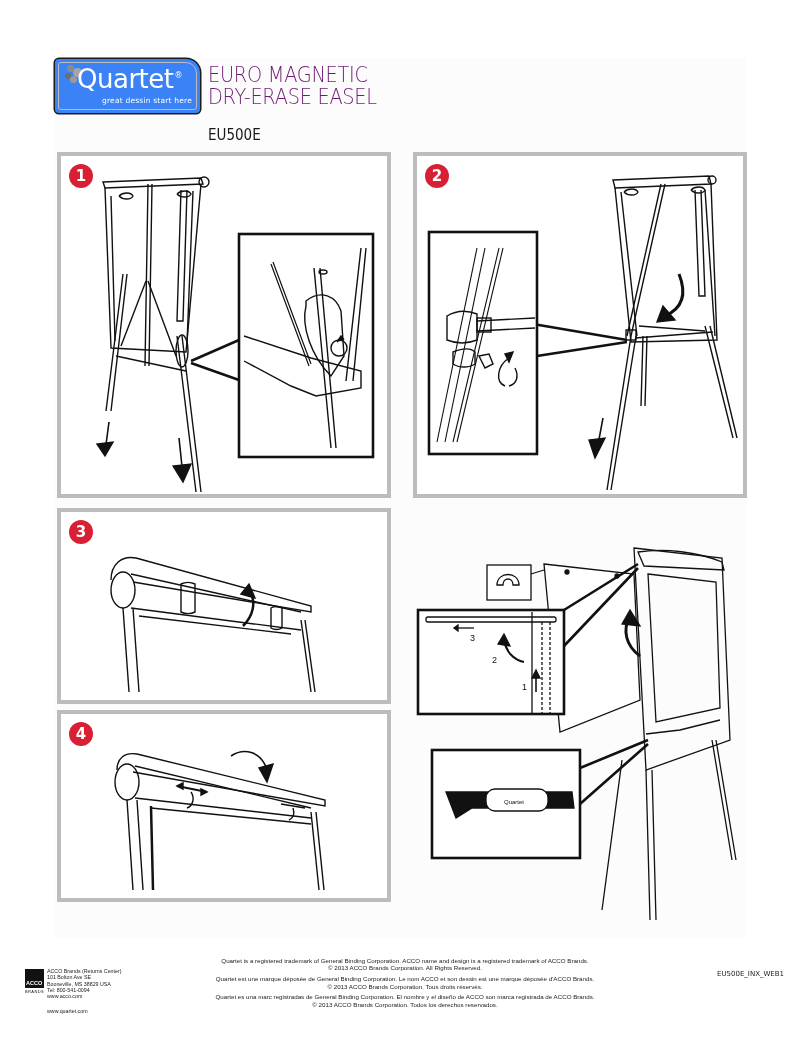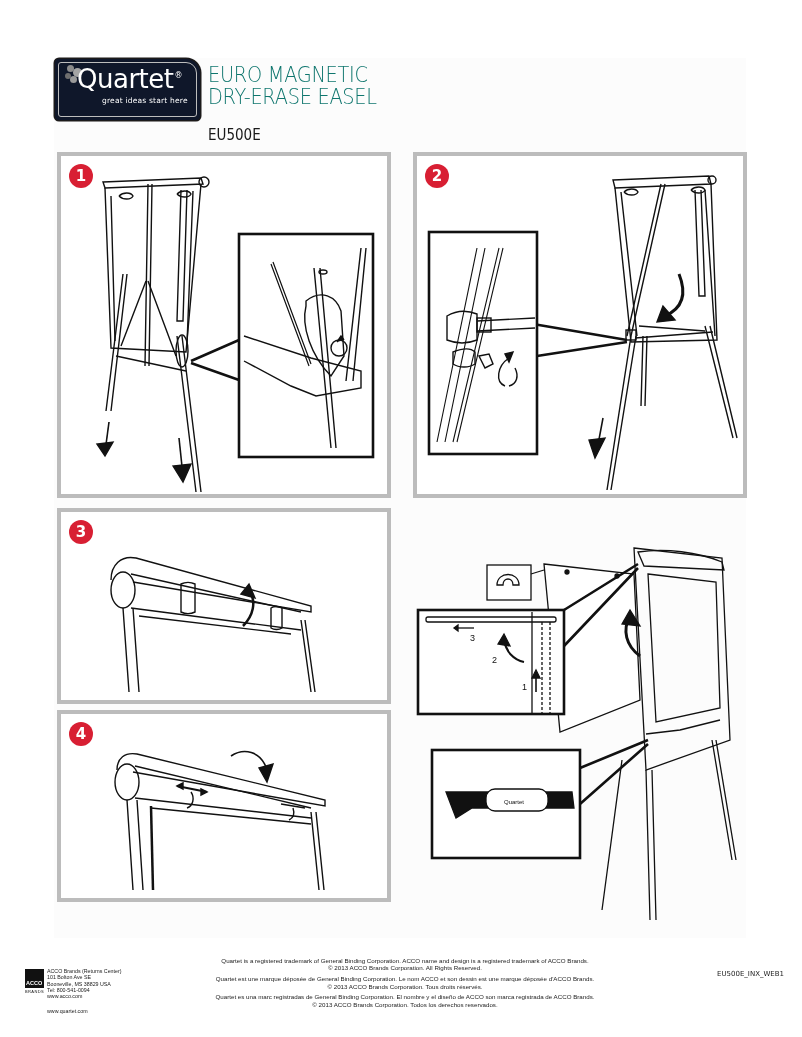--- a/index.html
+++ b/index.html
@@ -1,26 +1,26 @@
 <!DOCTYPE html>
 <html><head>
 <meta charset="utf-8">
 <style>
   html,body{margin:0;padding:0;background:#ffffff;}
   body{width:802px;height:1037px;position:relative;overflow:hidden;font-family:"Liberation Sans",sans-serif;color:#1a1a1a;}
   .page-bg{position:absolute;left:54px;top:58px;width:692px;height:880px;background:#fcfcfc;}
   
-  .logo{position:absolute;left:55px;top:59px;width:145px;height:61px;background:#0f172a;border-radius:4px 14px 4px 4px;box-shadow:0 0 0 1.5px #1c1a1a;}
+  .logo{position:absolute;left:55px;top:59px;width:145px;height:54px;background:#3b82f6;border-radius:4px 14px 4px 4px;box-shadow:0 0 0 1.5px #1c1a1a;}
   .logo::before{content:"";position:absolute;left:3px;top:3px;right:3px;bottom:3px;border:1px solid #bdbdbd;border-radius:3px 11px 3px 3px;}
   .logo-dots{position:absolute;left:10px;top:6px;width:18px;height:18px;}
   .logo-dots span{position:absolute;border-radius:50%;background:#8b8b8b;}
   .logo-word{position:absolute;left:22px;top:5px;font-family:"DejaVu Sans",sans-serif;font-size:26px;color:#fff;letter-spacing:-0.5px;}
   .logo-reg{font-size:8px;vertical-align:super;margin-left:1px;}
   .logo-tag{position:absolute;left:47px;top:37px;font-size:7.5px;color:#fff;font-family:"DejaVu Sans",sans-serif;letter-spacing:.2px;}
-  .title{position:absolute;left:208px;top:64px;font-family:"DejaVu Sans",sans-serif;font-size:21px;line-height:22px;color:#0f766e;letter-spacing:-0.3px;font-weight:300;}
+  .title{position:absolute;left:208px;top:64px;font-family:"DejaVu Sans",sans-serif;font-size:21px;line-height:22px;color:#701a75;letter-spacing:-0.3px;font-weight:300;}
   .title div{white-space:nowrap;transform:scaleX(0.92);transform-origin:left;}
   .model{position:absolute;left:208px;top:126px;font-family:"DejaVu Sans",sans-serif;font-size:15px;color:#1a1a1a;transform:scaleX(0.9);transform-origin:left;}
   
   .panel{position:absolute;background:#fff;border:4px solid #bcbcbc;box-sizing:border-box;}
   .badge{position:absolute;left:8px;top:8px;width:24px;height:24px;border-radius:50%;background:#d81f33;color:#fff;font-weight:bold;font-size:15px;line-height:24px;text-align:center;font-family:"DejaVu Sans",sans-serif;}
   .panel svg{position:absolute;left:0;top:0;}
   .free-illus{position:absolute;left:412px;top:540px;width:340px;height:380px;}
   
   .footer-legal{position:absolute;left:215px;top:957px;width:380px;text-align:center;font-size:6.2px;line-height:7.4px;color:#222;}
   .footer-legal p{margin:0 0 3.4px 0;}
@@ -38,21 +38,21 @@
 <div class="page-bg"></div>
 
 <div class="logo">
   <div class="logo-dots">
     <span style="left:2px;top:0;width:7px;height:7px;"></span>
     <span style="left:8px;top:3px;width:9px;height:9px;background:#a5a5a5;"></span>
     <span style="left:0;top:8px;width:6px;height:6px;background:#6e6e6e;"></span>
     <span style="left:5px;top:11px;width:7px;height:7px;background:#9a9a9a;"></span>
   </div>
   <div class="logo-word"><span>Quartet</span><span class="logo-reg">®</span></div>
-  <div class="logo-tag">great ideas start here</div>
+  <div class="logo-tag">great dessin start here</div>
 </div>
 <div class="title">
   <div>EURO MAGNETIC</div>
   <div>DRY-ERASE EASEL</div>
 </div>
 <div class="model">EU500E</div>
 
 <div class="panel" style="left:57px;top:152px;width:334px;height:346px;">
   <svg width="326" height="338" viewBox="0 0 326 338" fill="none" stroke="#111" stroke-width="1.4">
 

